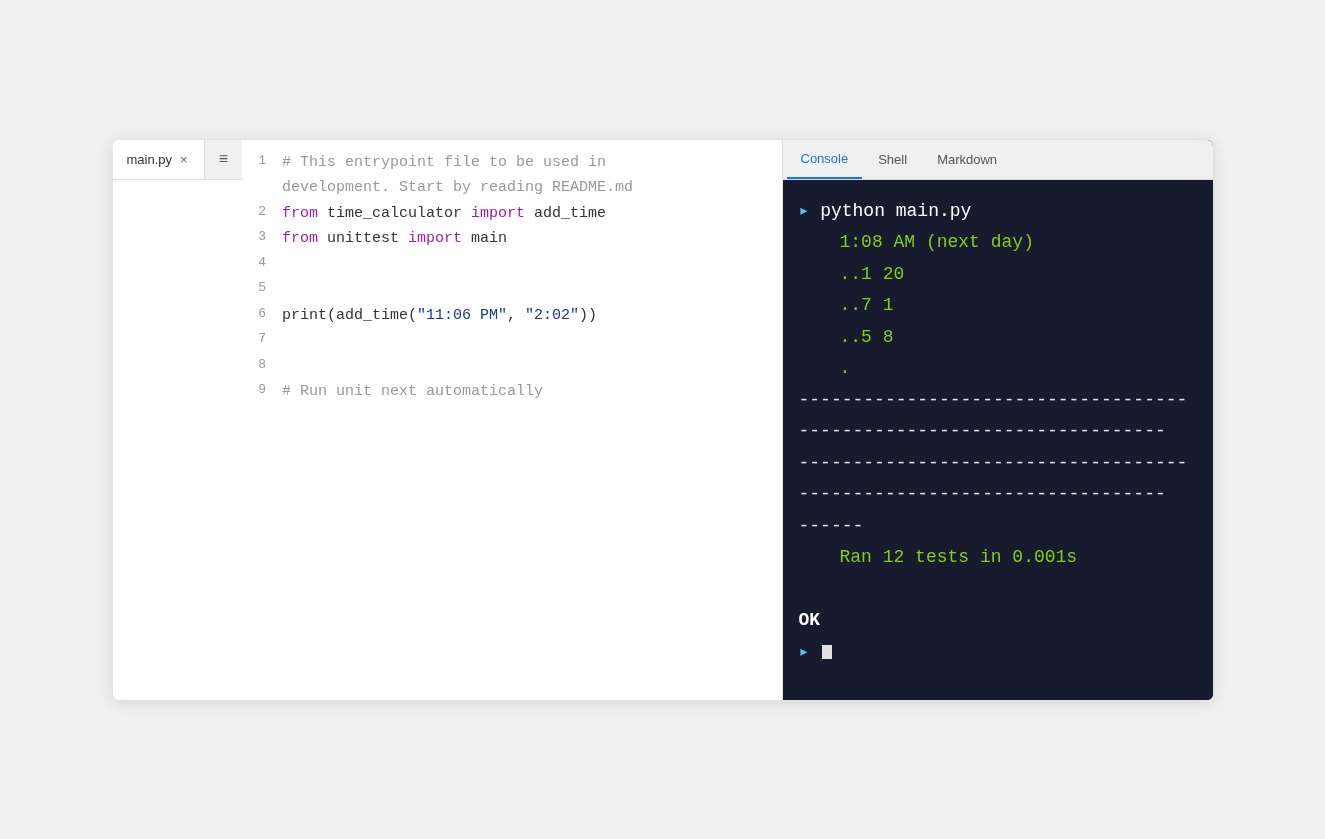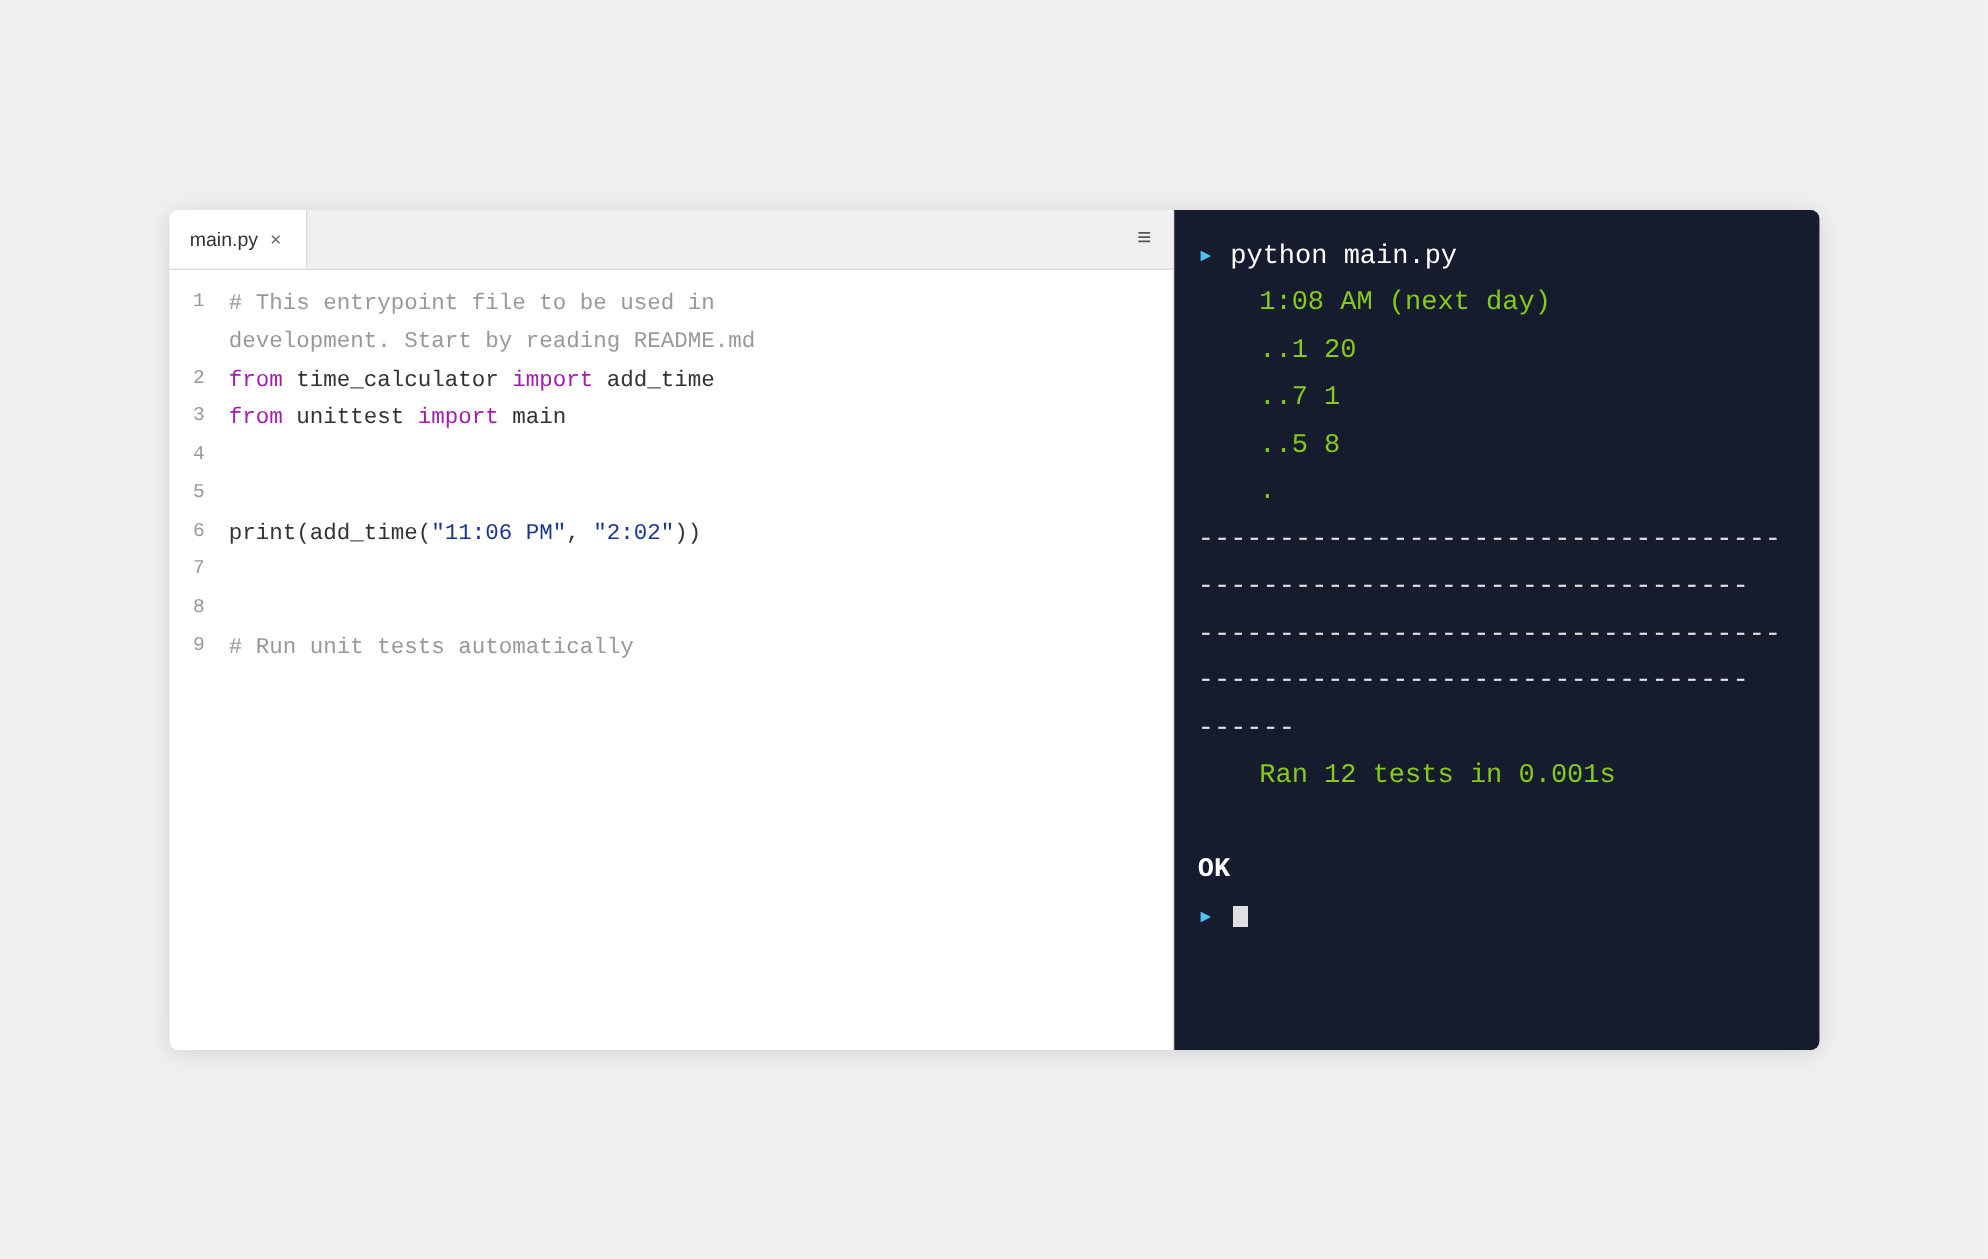--- a/index.html
+++ b/index.html
@@ -27,21 +27,20 @@
 
     .ide-body {
       display: flex;
       flex: 1;
       overflow: hidden;
     }
 
     
     .editor-panel {
       display: flex;
-      flex-direction: column;
       flex: 1;
       background: #ffffff;
       border-right: 1px solid #ddd;
       min-width: 0;
     }
 
     .editor-tabs {
       display: flex;
       align-items: center;
       background: #f0f0f0;
@@ -259,27 +258,32 @@
           <span class="line-content"> </span>
         </div>
 
         <div class="code-line">
           <span class="line-number">8</span>
           <span class="line-content"> </span>
         </div>
 
         <div class="code-line">
           <span class="line-number">9</span>
-          <span class="line-content"><span class="comment"># Run unit tests automatically</span></span>
+          <span class="line-content"><span class="comment"># Run unit next automatically</span></span>
         </div>
 
       </div>
     </div>
 
     <div class="console-panel">
+      <div class="console-tabs">
+        <div class="console-tab active">Console</div>
+        <div class="console-tab">Shell</div>
+        <div class="console-tab">Markdown</div>
+      </div>
 
       <div class="console-output">
         <div>
           <span class="prompt">▸</span>
           <span class="cmd"> python main.py</span>
         </div>
         <div><span class="out">1:08 AM (next day)</span></div>
         <div><span class="out">..1 20</span></div>
         <div><span class="out">..7 1</span></div>
         <div><span class="out">..5 8</span></div>

